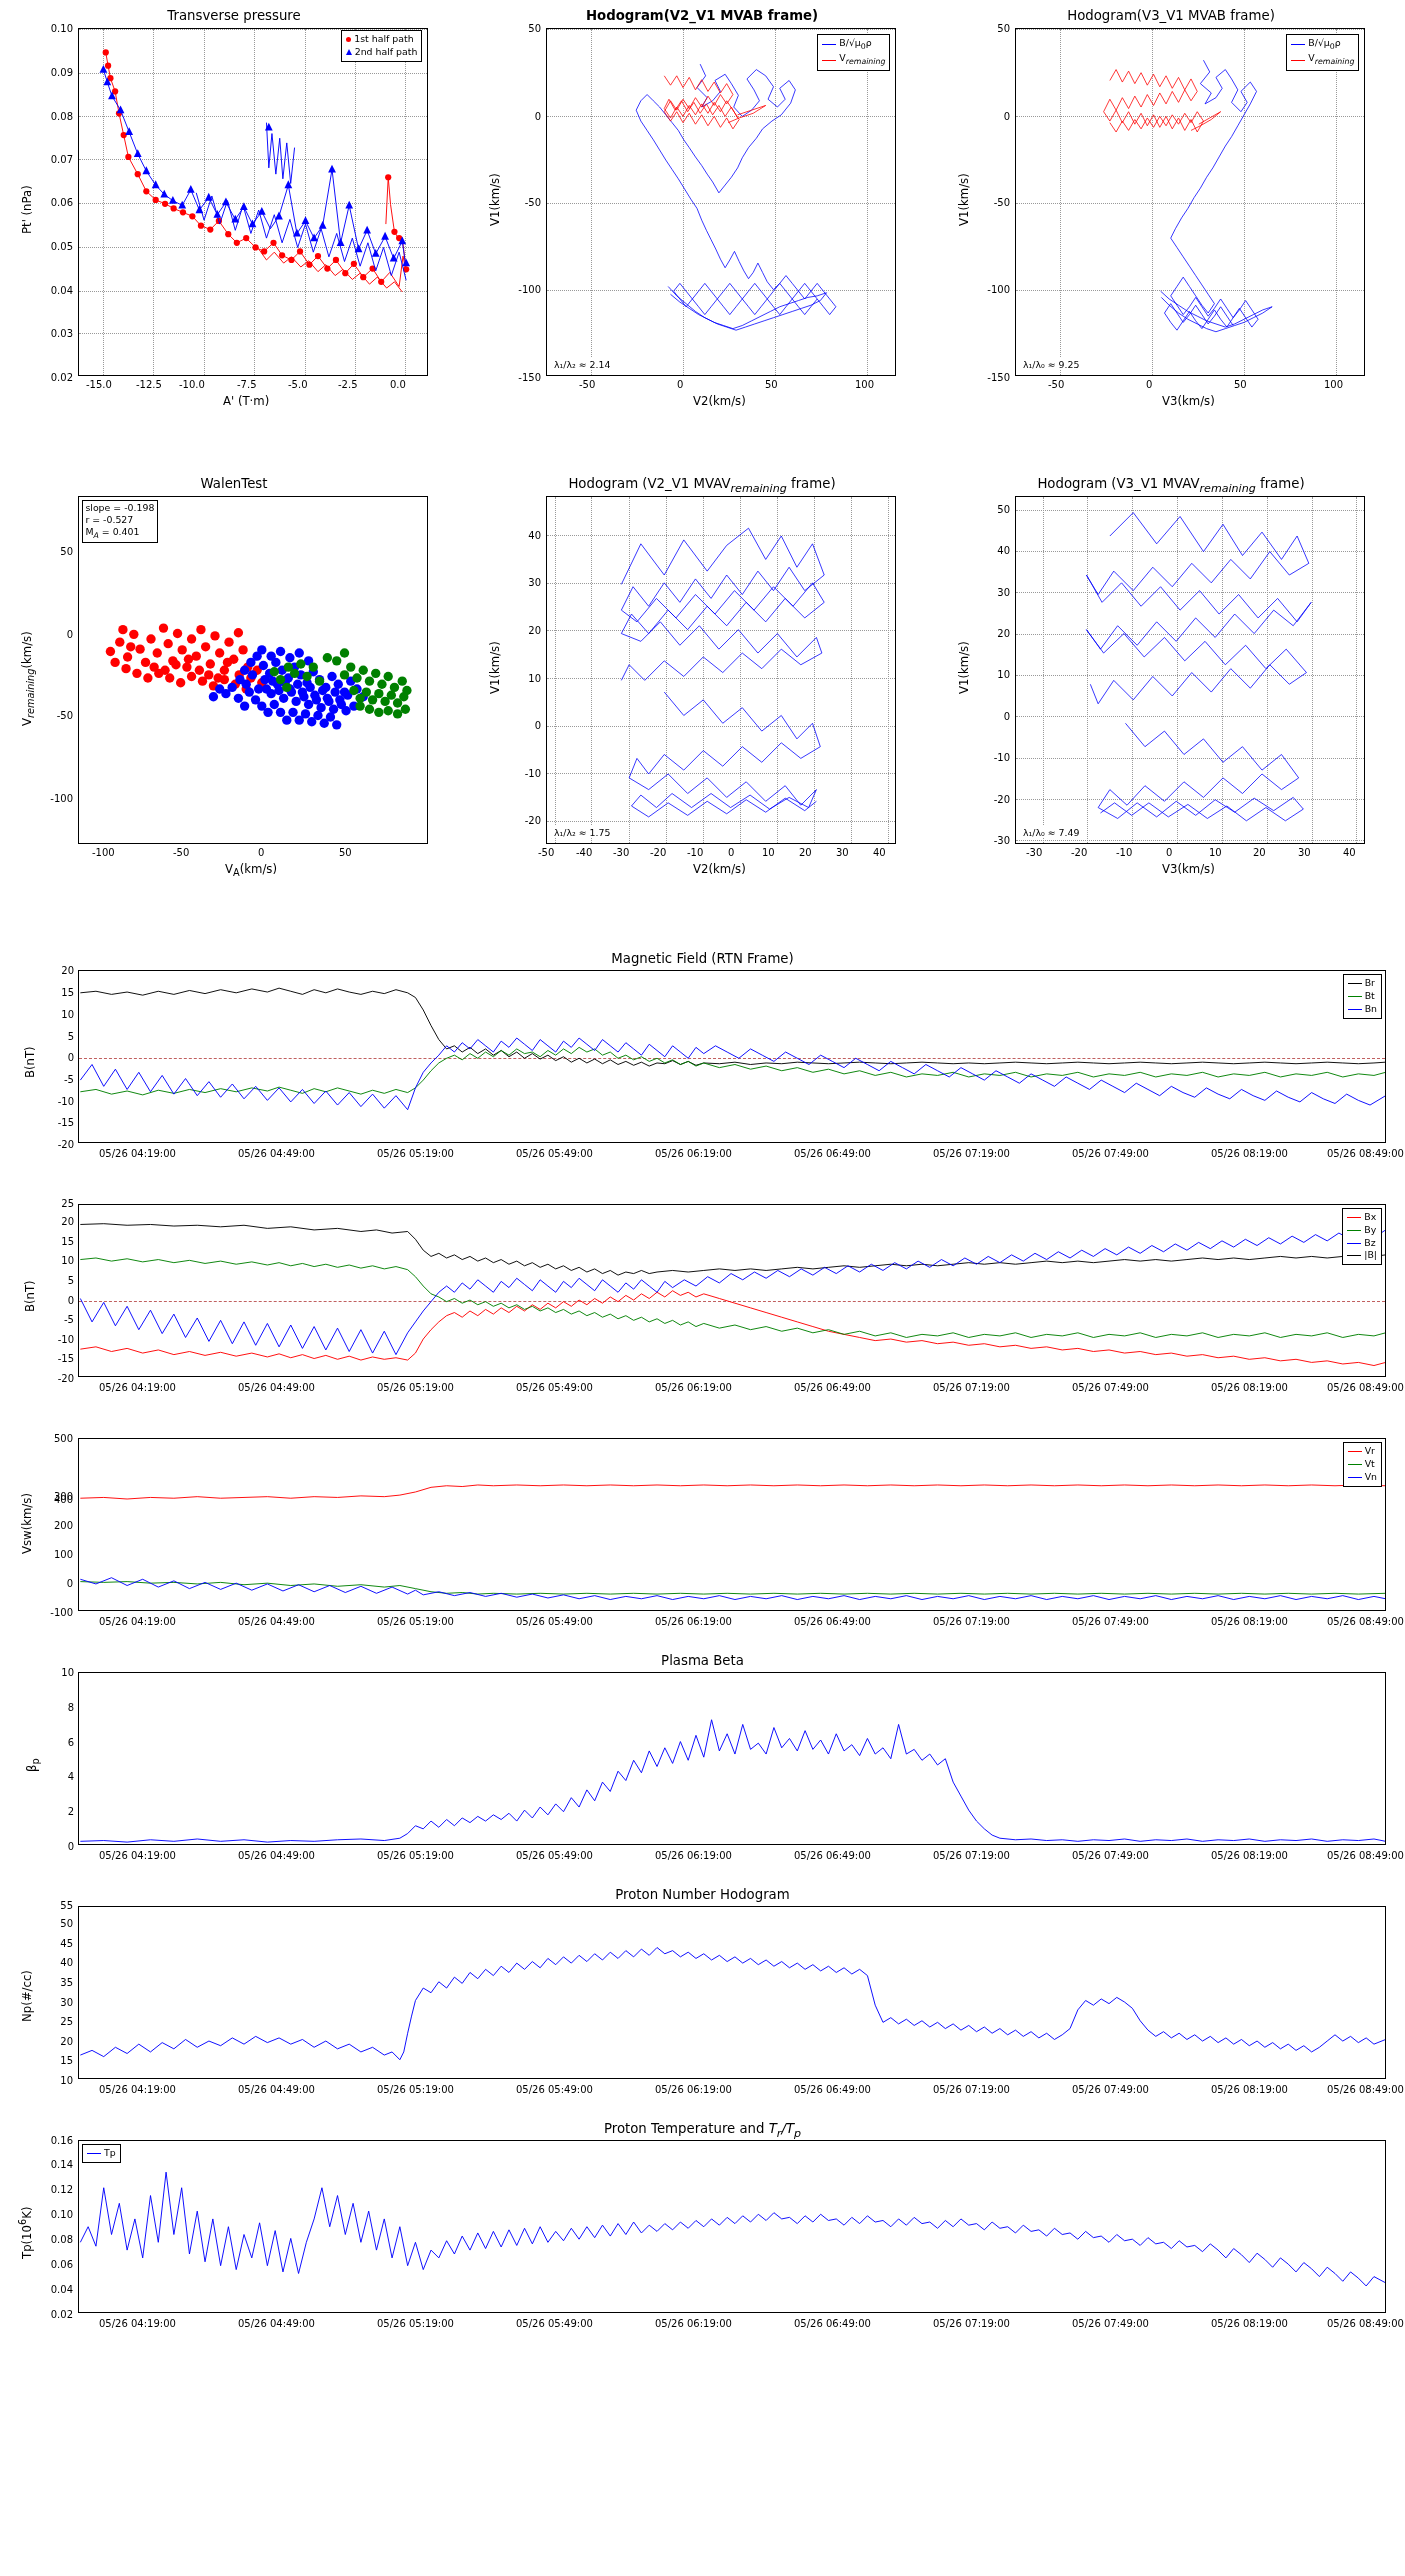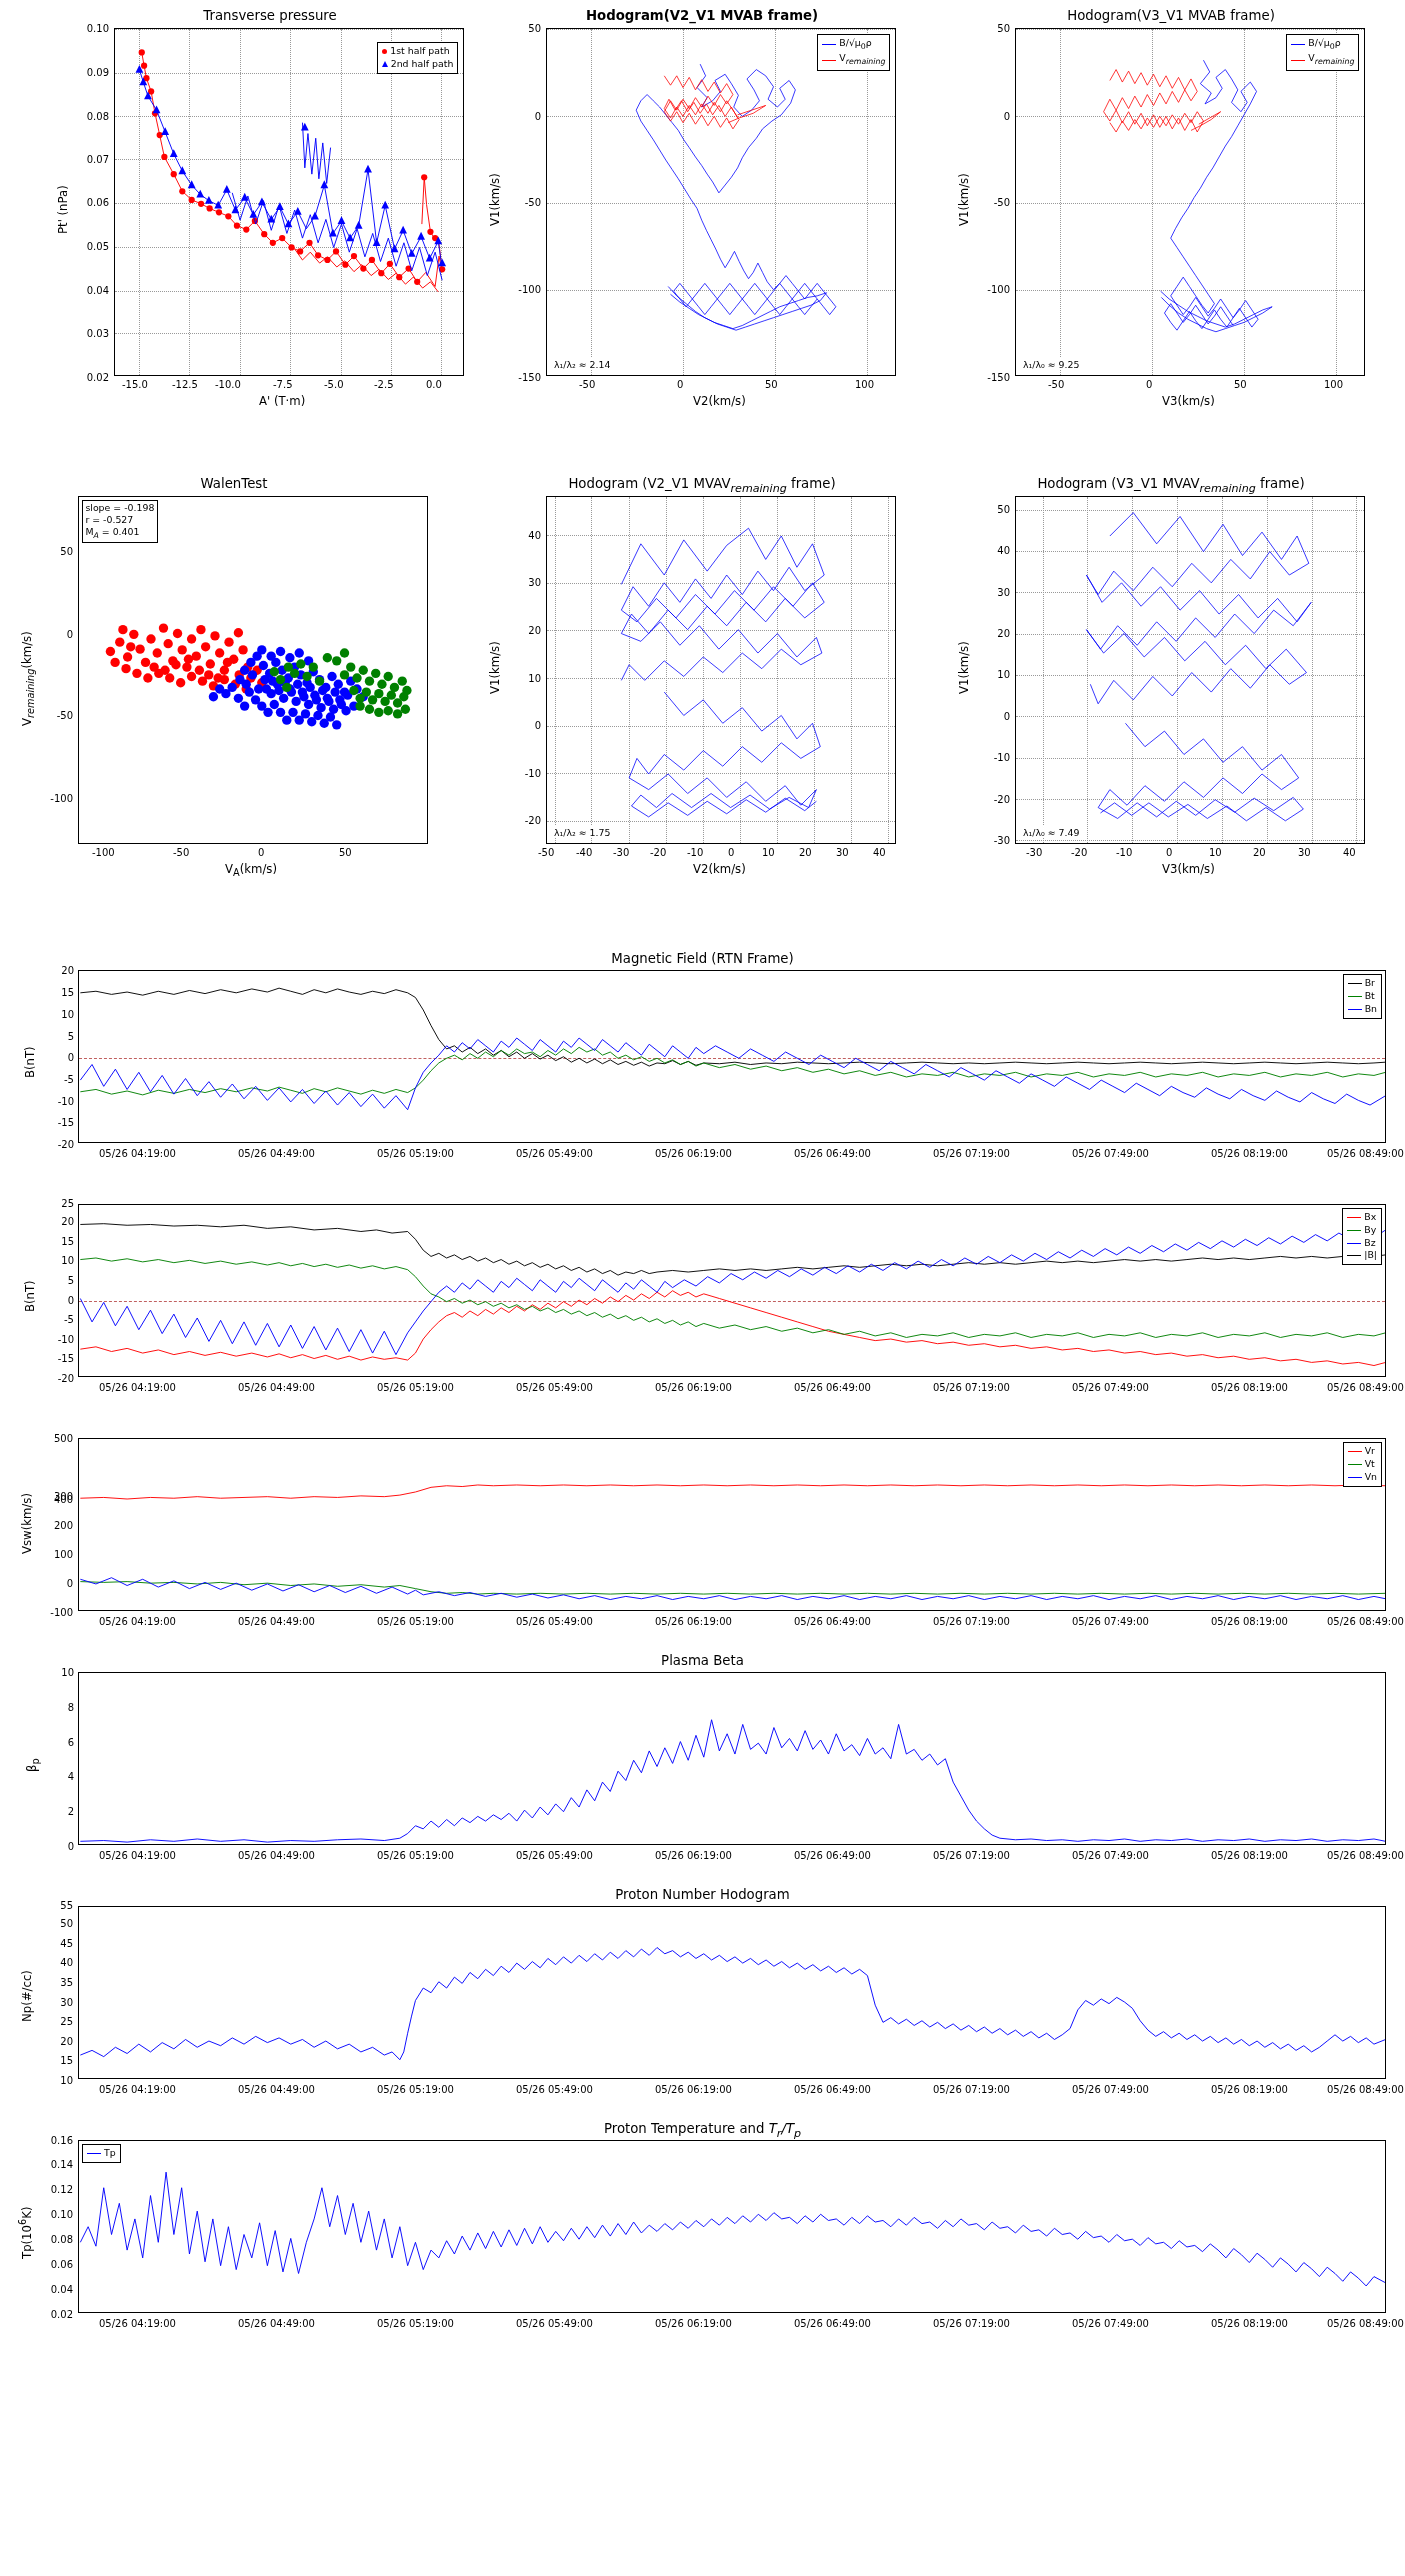--- a/index.html
+++ b/index.html
@@ -24,21 +24,21 @@
   .annbox.bordered{border:0.8px solid #000;line-height:1.3;font-size:9.4px;}
   svg{position:absolute;left:0;top:0;overflow:visible;}
   .tsbox{position:absolute;box-sizing:border-box;border:0.8px solid #000;background:#fff;overflow:hidden;}
   .zeroline{position:absolute;left:0;right:0;border-top:0.8px dashed #c06060;}
 </style>
 </head>
 <body>
 
 <div class="page">
 
-  <div class="panel" style="left:0;top:0;width:468px;height:406px;margin-left:36px;">
+  <div class="panel" style="left:0;top:0;width:468px;height:406px;">
     <div class="title" style="left:0;top:7.8px;">Transverse pressure</div>
     <div class="plotbox" id="pb1" style="left:78px;top:28px;width:350px;height:348px;">
 
       <div class="grid-v" style="left:24px;"></div>
       <div class="grid-v" style="left:74px;"></div>
       <div class="grid-v" style="left:125px;"></div>
       <div class="grid-v" style="left:175px;"></div>
       <div class="grid-v" style="left:226px;"></div>
       <div class="grid-v" style="left:276px;"></div>
       <div class="grid-v" style="left:326px;"></div>
@@ -144,21 +144,21 @@
           <polygon points="358,276 363,286 353,286"></polygon>
             <polygon points="369,252 374,262 364,262"></polygon>
             <polygon points="380,282 385,292 375,292"></polygon>
           <polygon points="392,260 397,270 387,270"></polygon>
             <polygon points="403,288 408,298 398,298"></polygon>
             <polygon points="414,266 419,276 409,276"></polygon>
           <polygon points="419,294 424,304 414,304"></polygon>
         </g>
       </svg>
 
-      <div class="legend" style="right:4.7px;top:13px;">
+      <div class="legend" style="right:4.7px;top:1px;">
         <div class="row">
             <span class="lmark" style="background:#ff0000"></span>
             <span>1st half path</span>
           </div>
         <div class="row">
             <span style="display:inline-block;width:0;height:0;border-left:3.1px solid transparent;border-right:3.1px solid transparent;border-bottom:6.2px solid #0000ff"></span>
             <span>2nd half path</span>
           </div>
       </div>
     </div>

